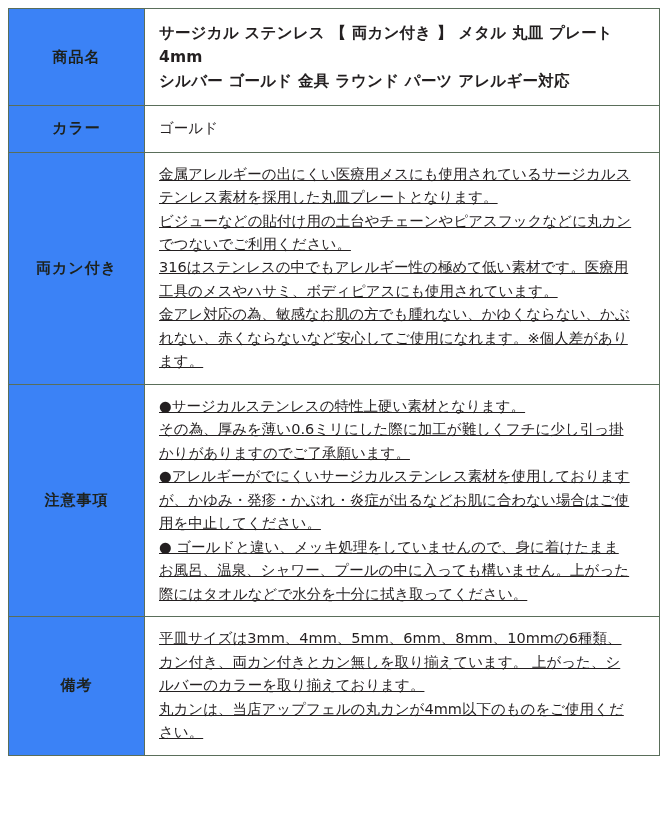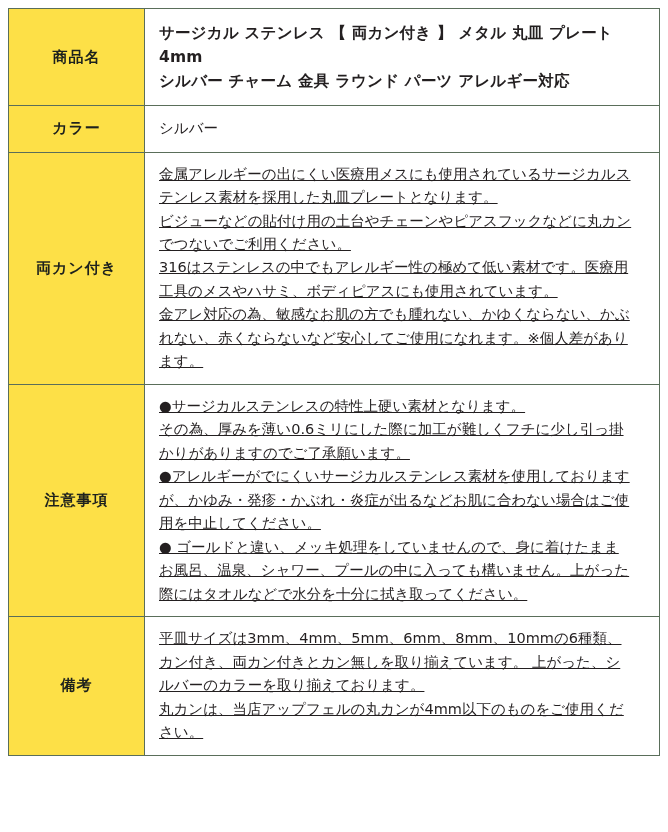--- a/index.html
+++ b/index.html
@@ -23,21 +23,21 @@
     border: 0;
   }
   .spec-table th,
   .spec-table td {
     border: 1px solid #5a6e5a;
     vertical-align: middle;
     padding: 0;
   }
   .spec-table th {
     width: 131px;
-    background: #fde047;
+    background: #3b82f6;
     text-align: center;
     font-weight: bold;
     font-size: 15px;
     letter-spacing: 1px;
     color: #1d211d;
     padding: 8px 2px;
   }
   .spec-table td {
     background: #ffffff;
     padding: 10px 12px 10px 14px;
@@ -72,30 +72,30 @@
 </head>
 <body>
 
 <table class="spec-table">
   <tbody>
 
     <tr class="row-name">
       <th>商品名</th>
       <td class="title-cell">
         <p>サージカル ステンレス 【 両カン付き 】 メタル 丸皿 プレート 4mm</p>
-        <p>シルバー チャーム 金具 ラウンド パーツ アレルギー対応</p>
+        <p>シルバー ゴールド 金具 ラウンド パーツ アレルギー対応</p>
       </td>
     </tr>
 
 
 
     <tr class="row-color">
       <th>カラー</th>
       <td>
-        <p>シルバー</p>
+        <p>ゴールド</p>
       </td>
     </tr>
 
     <tr class="row-description">
       <th>両カン付き</th>
       <td class="block-cell">
         <p style="white-space: pre-line;">金属アレルギーの出にくい医療用メスにも使用されているサージカルス
 テンレス素材を採用した丸皿プレートとなります。</p>
         <p style="white-space: pre-line;">ビジューなどの貼付け用の土台やチェーンやピアスフックなどに丸カン
 でつないでご利用ください。</p>

